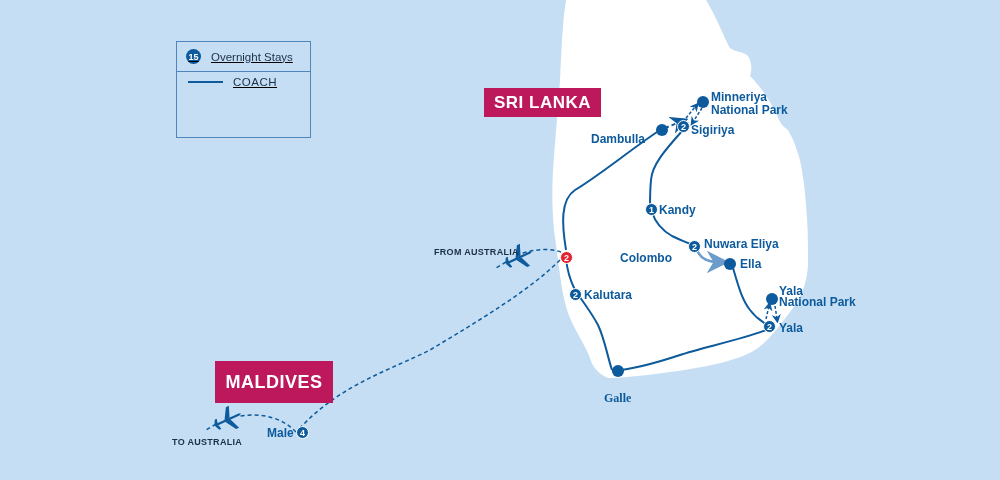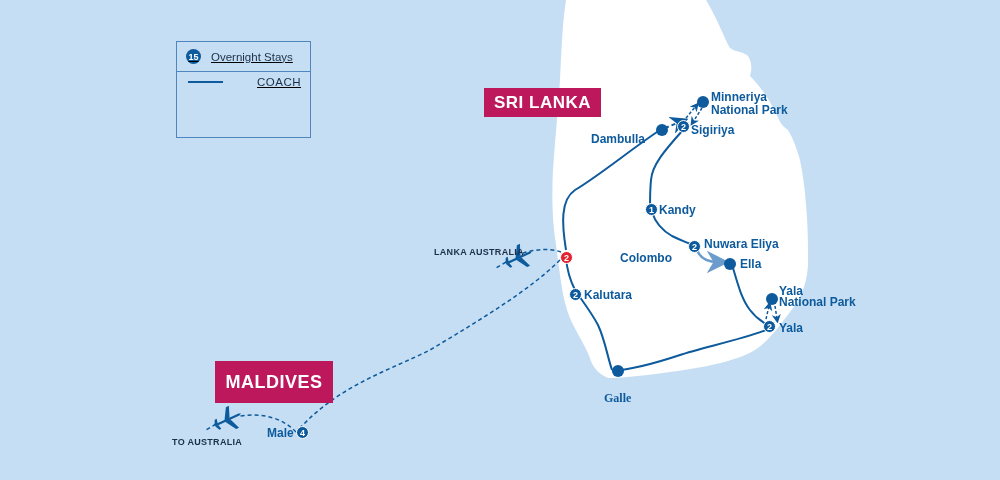--- a/index.html
+++ b/index.html
@@ -17,21 +17,21 @@
     .legend-head {
       height: 30px; display: flex; align-items: center; padding-left: 9px;
       border-bottom: 1px solid #4f86bd; box-sizing: border-box;
     }
     .legend-badge {
       width: 15px; height: 15px; border-radius: 50%; background: #0d5a9c; color: #fff;
       font-size: 9px; font-weight: bold; display: flex; align-items: center; justify-content: center;
       margin-right: 10px;
     }
     .legend-head-text { font-size: 11.5px; color: #1b2f48; }
-    .legend-row { display: flex; align-items: center; height: 20px; padding-left: 11px; gap: 24px; }
+    .legend-row { display: flex; align-items: center; height: 20px; padding-left: 11px; }
     .legend-row:first-of-type { margin-top: 2px; }
     .legend-line { width: 35px; height: 0; margin-right: 10px; }
     .line-coach { border-top: 2px solid #0d5a9c; }
     .line-train { border-top: 2px dotted #6b9ccc; }
     .line-flight { border-top: 2px dashed #0d5a9c; }
     .legend-label { font-size: 11.5px; color: #1b2f48; letter-spacing: 0.5px; }
     .region-label {
       position: absolute; background: #be185d; color: #fff; font-weight: bold;
       display: flex; align-items: center; justify-content: center; letter-spacing: 0.5px;
     }
@@ -127,21 +127,21 @@
   </div>
   <div class="legend-row">
     <span class="legend-line line-coach"></span>
     <span class="legend-label">COACH</span>
   </div>
 </div>
 
 <div class="region-label rl-srilanka">SRI LANKA</div>
 <div class="region-label rl-maldives">MALDIVES</div>
 
-<div class="note" style="left:434px; top:247px;">LANKA AUSTRALIA</div>
+<div class="note" style="left:434px; top:247px;">FROM AUSTRALIA</div>
 <div class="note" style="left:172px; top:437px;">TO AUSTRALIA</div>
 
 <div class="stay red" style="left:560px; top:251px;">2</div>
 <div class="place" style="left:576px; top:252px;padding-left:44px;">Colombo</div>
 
 <div class="dot" style="left:656px; top:124px;"></div>
 <div class="place" style="left:591px; top:133px;">Dambulla</div>
 
 <div class="stay" style="left:677px; top:120px;">2</div>
 <div class="place" style="left:691px; top:124px;">Sigiriya</div>

